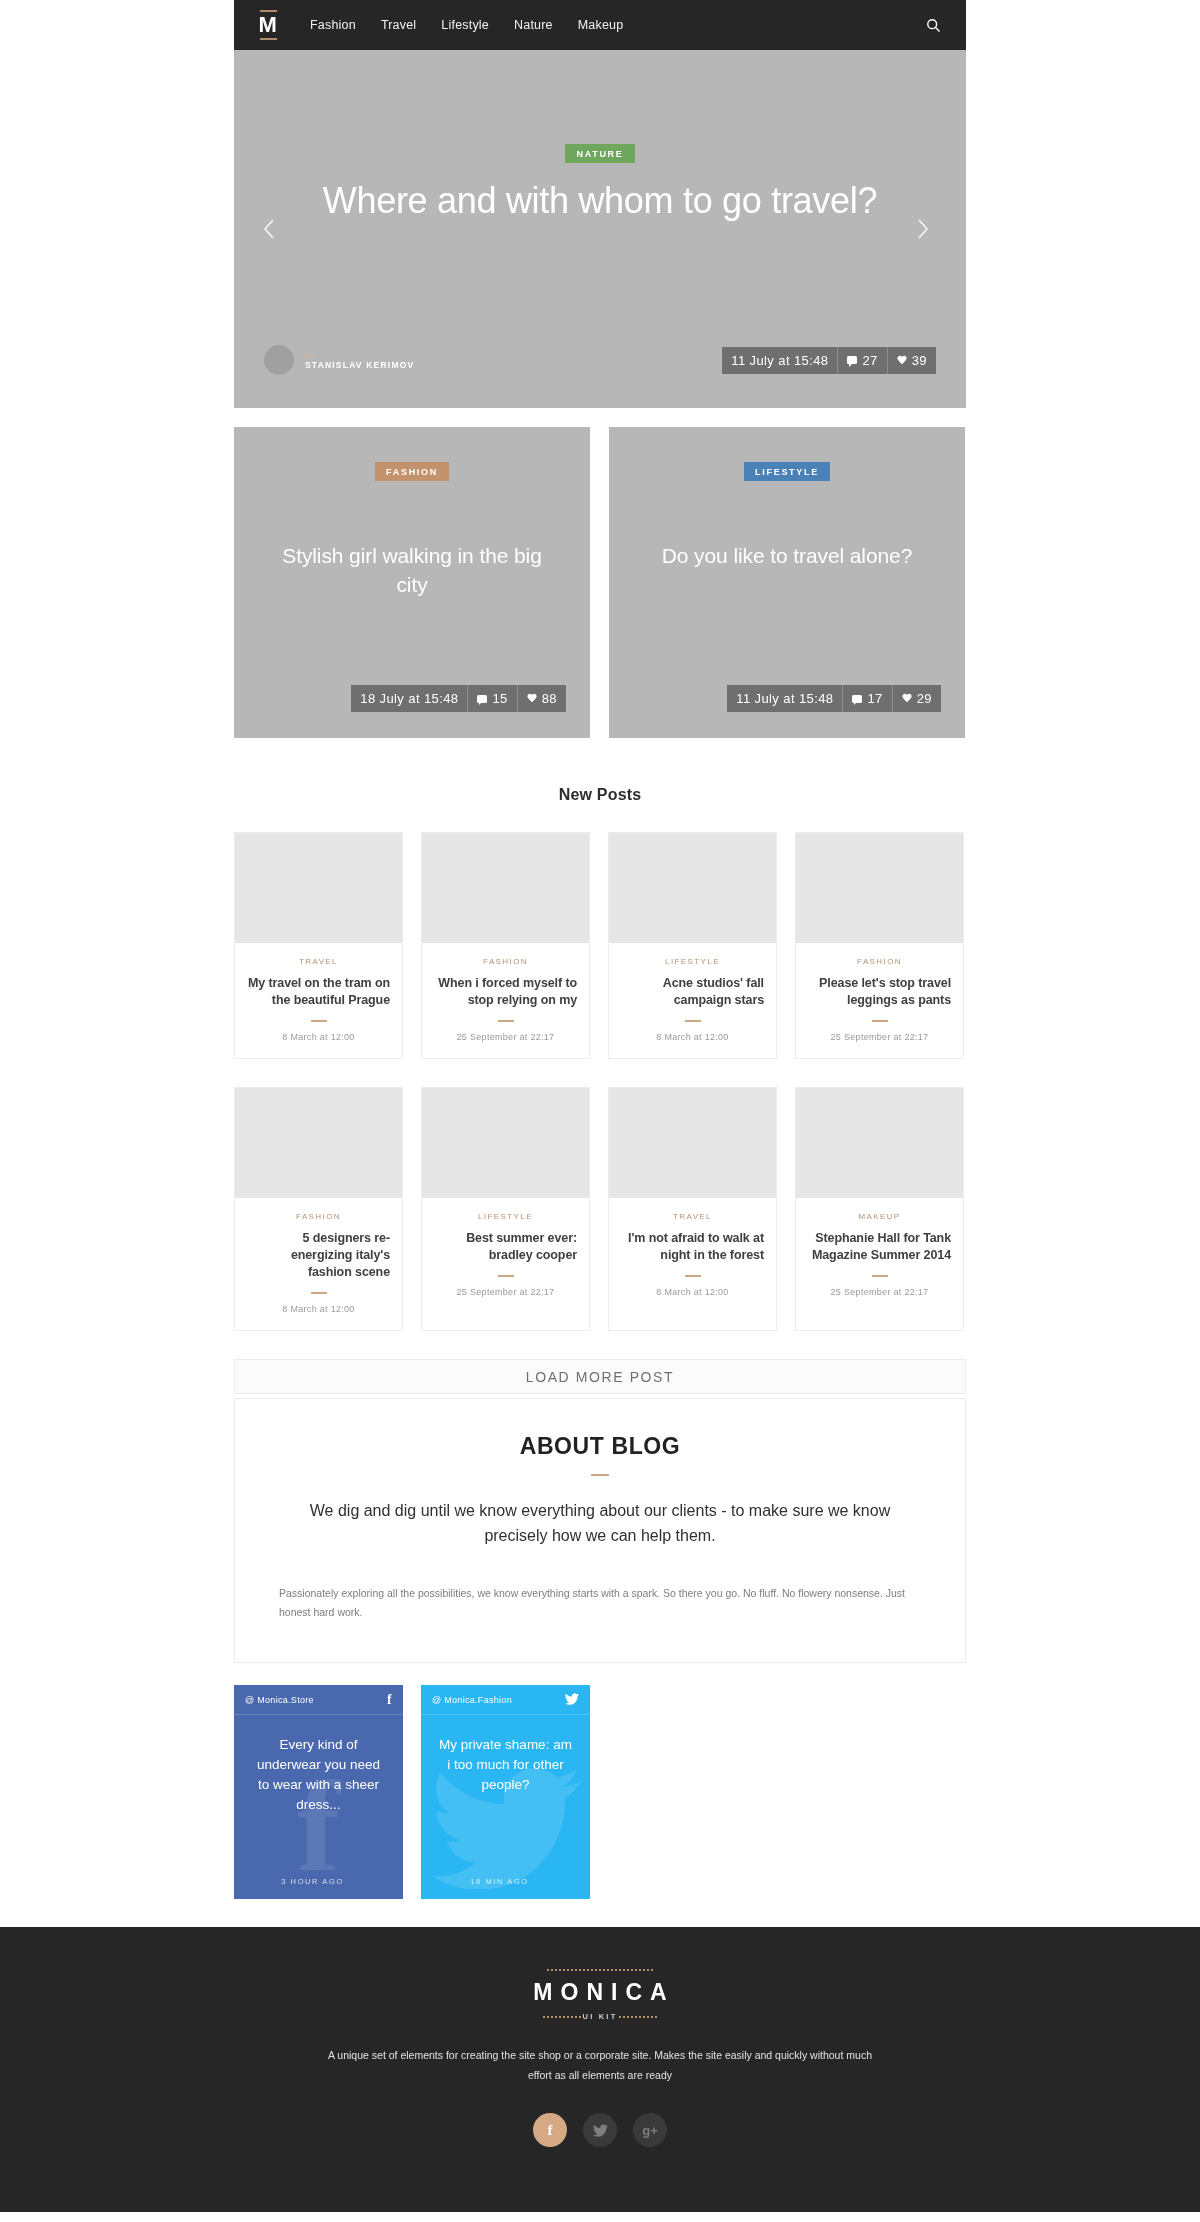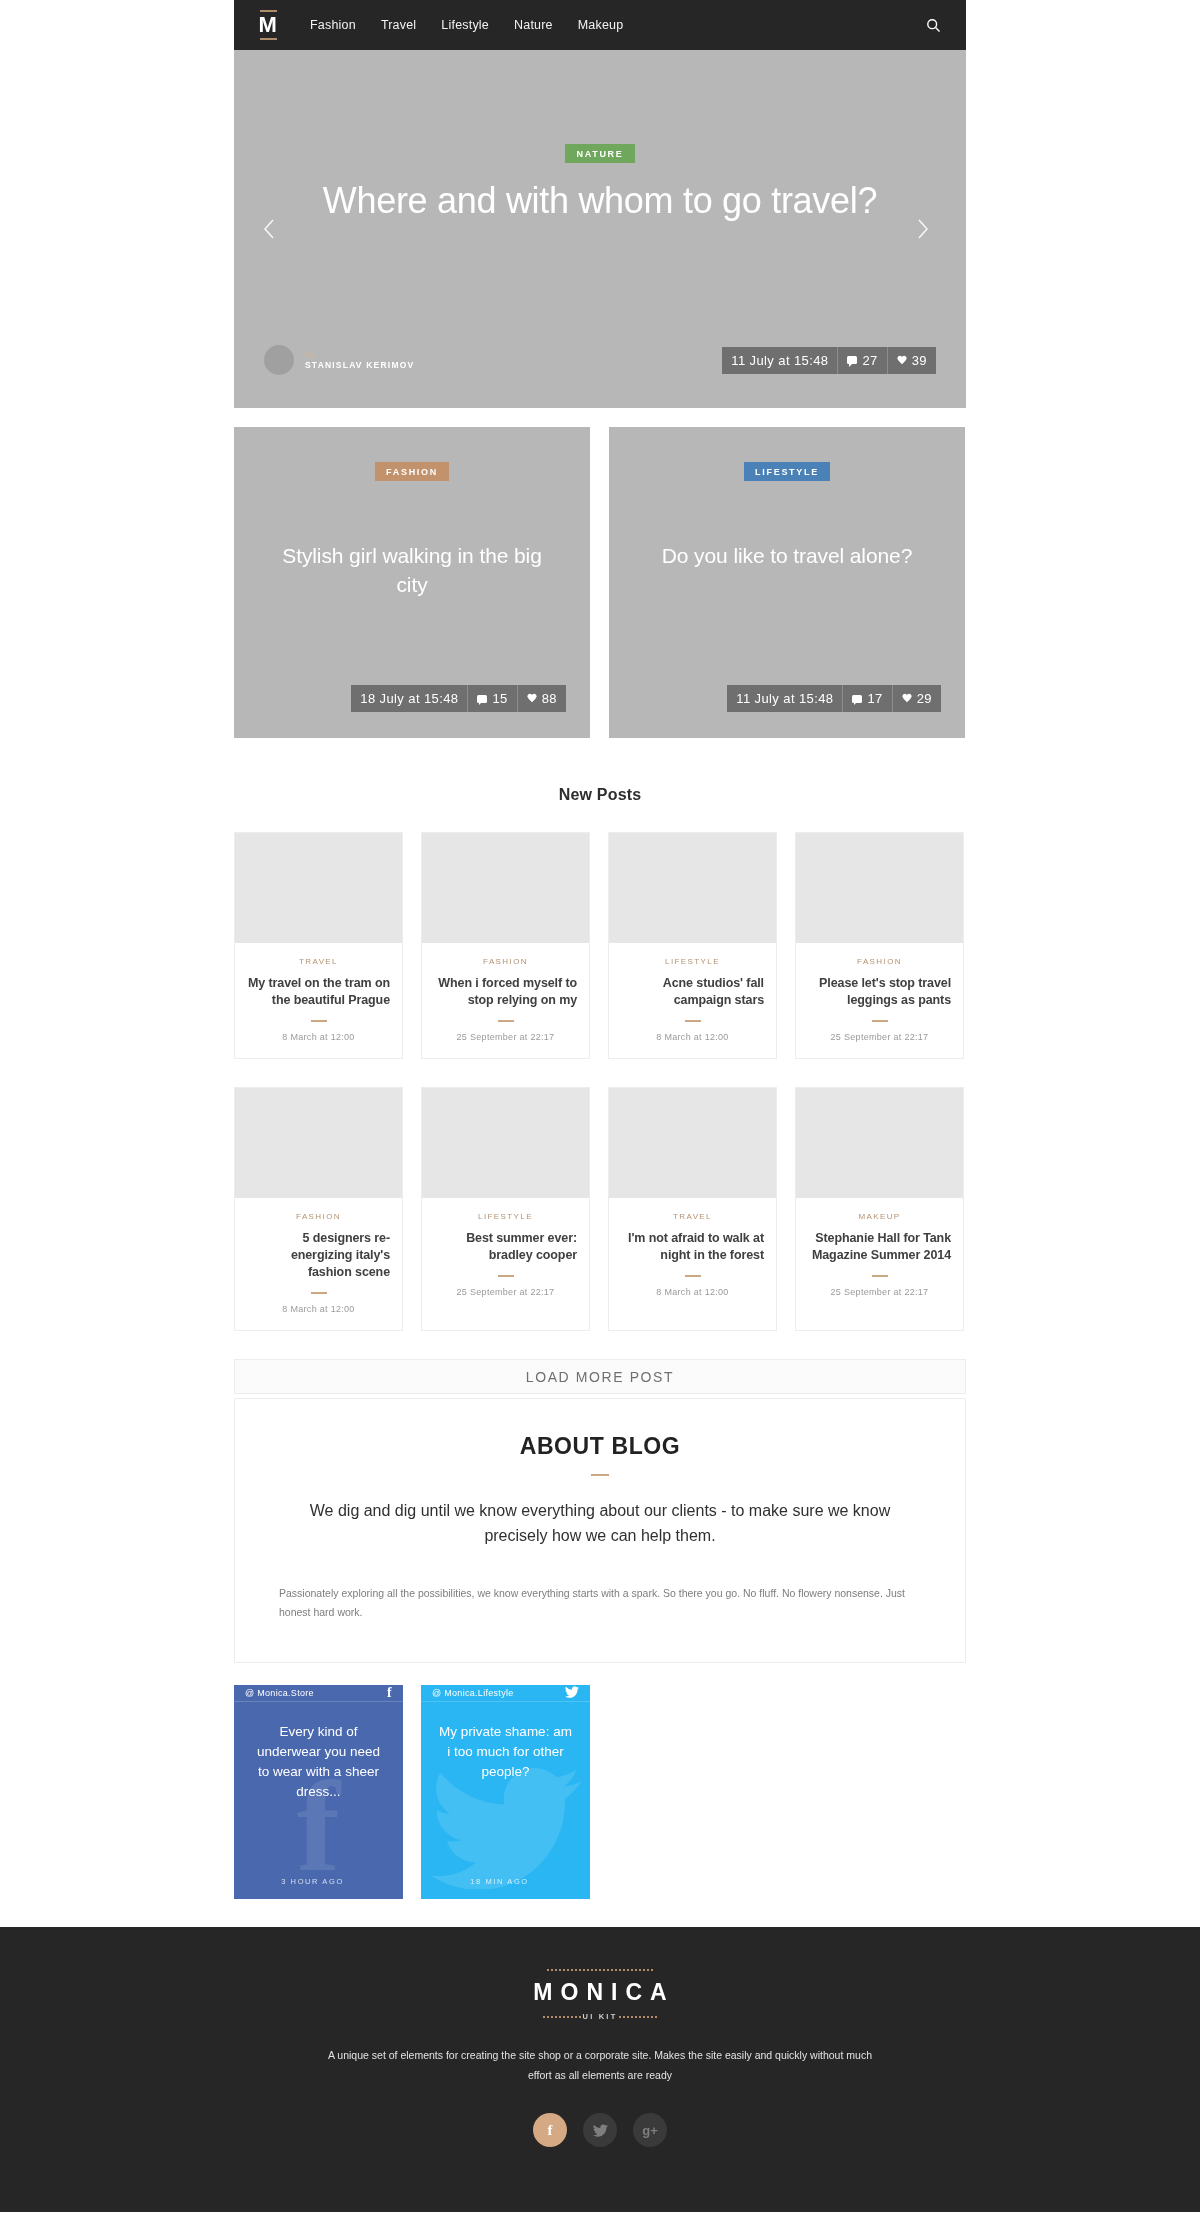--- a/index.html
+++ b/index.html
@@ -134,21 +134,21 @@
   }
   .about-cols { display:flex; gap:44px; margin-top:36px; width:100%; }
   .about-col { flex:1; font-size:10.5px; line-height:19px; color:#7d7d7d; }
 
   
   .social-row { display:flex; gap:18px; margin-top:22px; }
   .sw { width:169px; height:214px; position:relative; overflow:hidden; color:#fff; }
   .sw.fb { background:#4a68ad; }
   .sw.tw { background:#29b6f2; }
   .sw-head {
-    height:17px; display:flex; align-items:center; justify-content:space-between;
+    height:30px; display:flex; align-items:center; justify-content:space-between;
     padding:0 11px; font-size:9px; letter-spacing:.3px;
     border-bottom:1px solid rgba(255,255,255,.18);
   }
   .sw-ghost {
     position:absolute; left:50%; transform:translateX(-50%); bottom:8px;
     font-size:130px; line-height:130px; color:rgba(255,255,255,.10); font-weight:bold;
   }
   .sw-text {
     position:relative; z-index:2; text-align:center; padding:20px 16px 0;
     font-size:13.5px; line-height:20px;
@@ -409,21 +409,21 @@
           <span style="font-size:14px;font-weight:bold;font-family:'Liberation Serif',serif;">f</span>
         </div>
         <div class="sw-ghost" style="font-family:'Liberation Serif',serif;">f</div>
         <div class="sw-text">Every kind of underwear you need to wear with a sheer dress...</div>
         <div class="sw-time">3 HOUR AGO</div>
       </div>
 
 
       <div class="sw tw">
         <div class="sw-head">
-          <span>@ Monica.Lifestyle</span>
+          <span>@ Monica.Fashion</span>
           <span>
             <svg width="14" height="12" viewBox="0 0 16 13">
                 <path d="M16 1.6a6.5 6.5 0 0 1-1.9.5A3.3 3.3 0 0 0 15.5.3a6.6 6.6 0 0 1-2.1.8A3.3 3.3 0 0 0 7.8 4a9.3 9.3 0 0 1-6.8-3.4 3.3 3.3 0 0 0 1 4.4A3.3 3.3 0 0 1 .6 4.6v0a3.3 3.3 0 0 0 2.6 3.2 3.3 3.3 0 0 1-1.5.1 3.3 3.3 0 0 0 3.1 2.3A6.6 6.6 0 0 1 0 11.6a9.3 9.3 0 0 0 5 1.5c6 0 9.3-5 9.3-9.3v-.4A6.7 6.7 0 0 0 16 1.6z" fill="#ffffff"></path>
               </svg>
           </span>
         </div>
         <div class="sw-ghost" style="bottom:-10px;">
           <svg width="150" height="122" viewBox="0 0 16 13">
               <path d="M16 1.6a6.5 6.5 0 0 1-1.9.5A3.3 3.3 0 0 0 15.5.3a6.6 6.6 0 0 1-2.1.8A3.3 3.3 0 0 0 7.8 4a9.3 9.3 0 0 1-6.8-3.4 3.3 3.3 0 0 0 1 4.4A3.3 3.3 0 0 1 .6 4.6v0a3.3 3.3 0 0 0 2.6 3.2 3.3 3.3 0 0 1-1.5.1 3.3 3.3 0 0 0 3.1 2.3A6.6 6.6 0 0 1 0 11.6a9.3 9.3 0 0 0 5 1.5c6 0 9.3-5 9.3-9.3v-.4A6.7 6.7 0 0 0 16 1.6z" fill="rgba(255,255,255,0.13)"></path>
             </svg>

